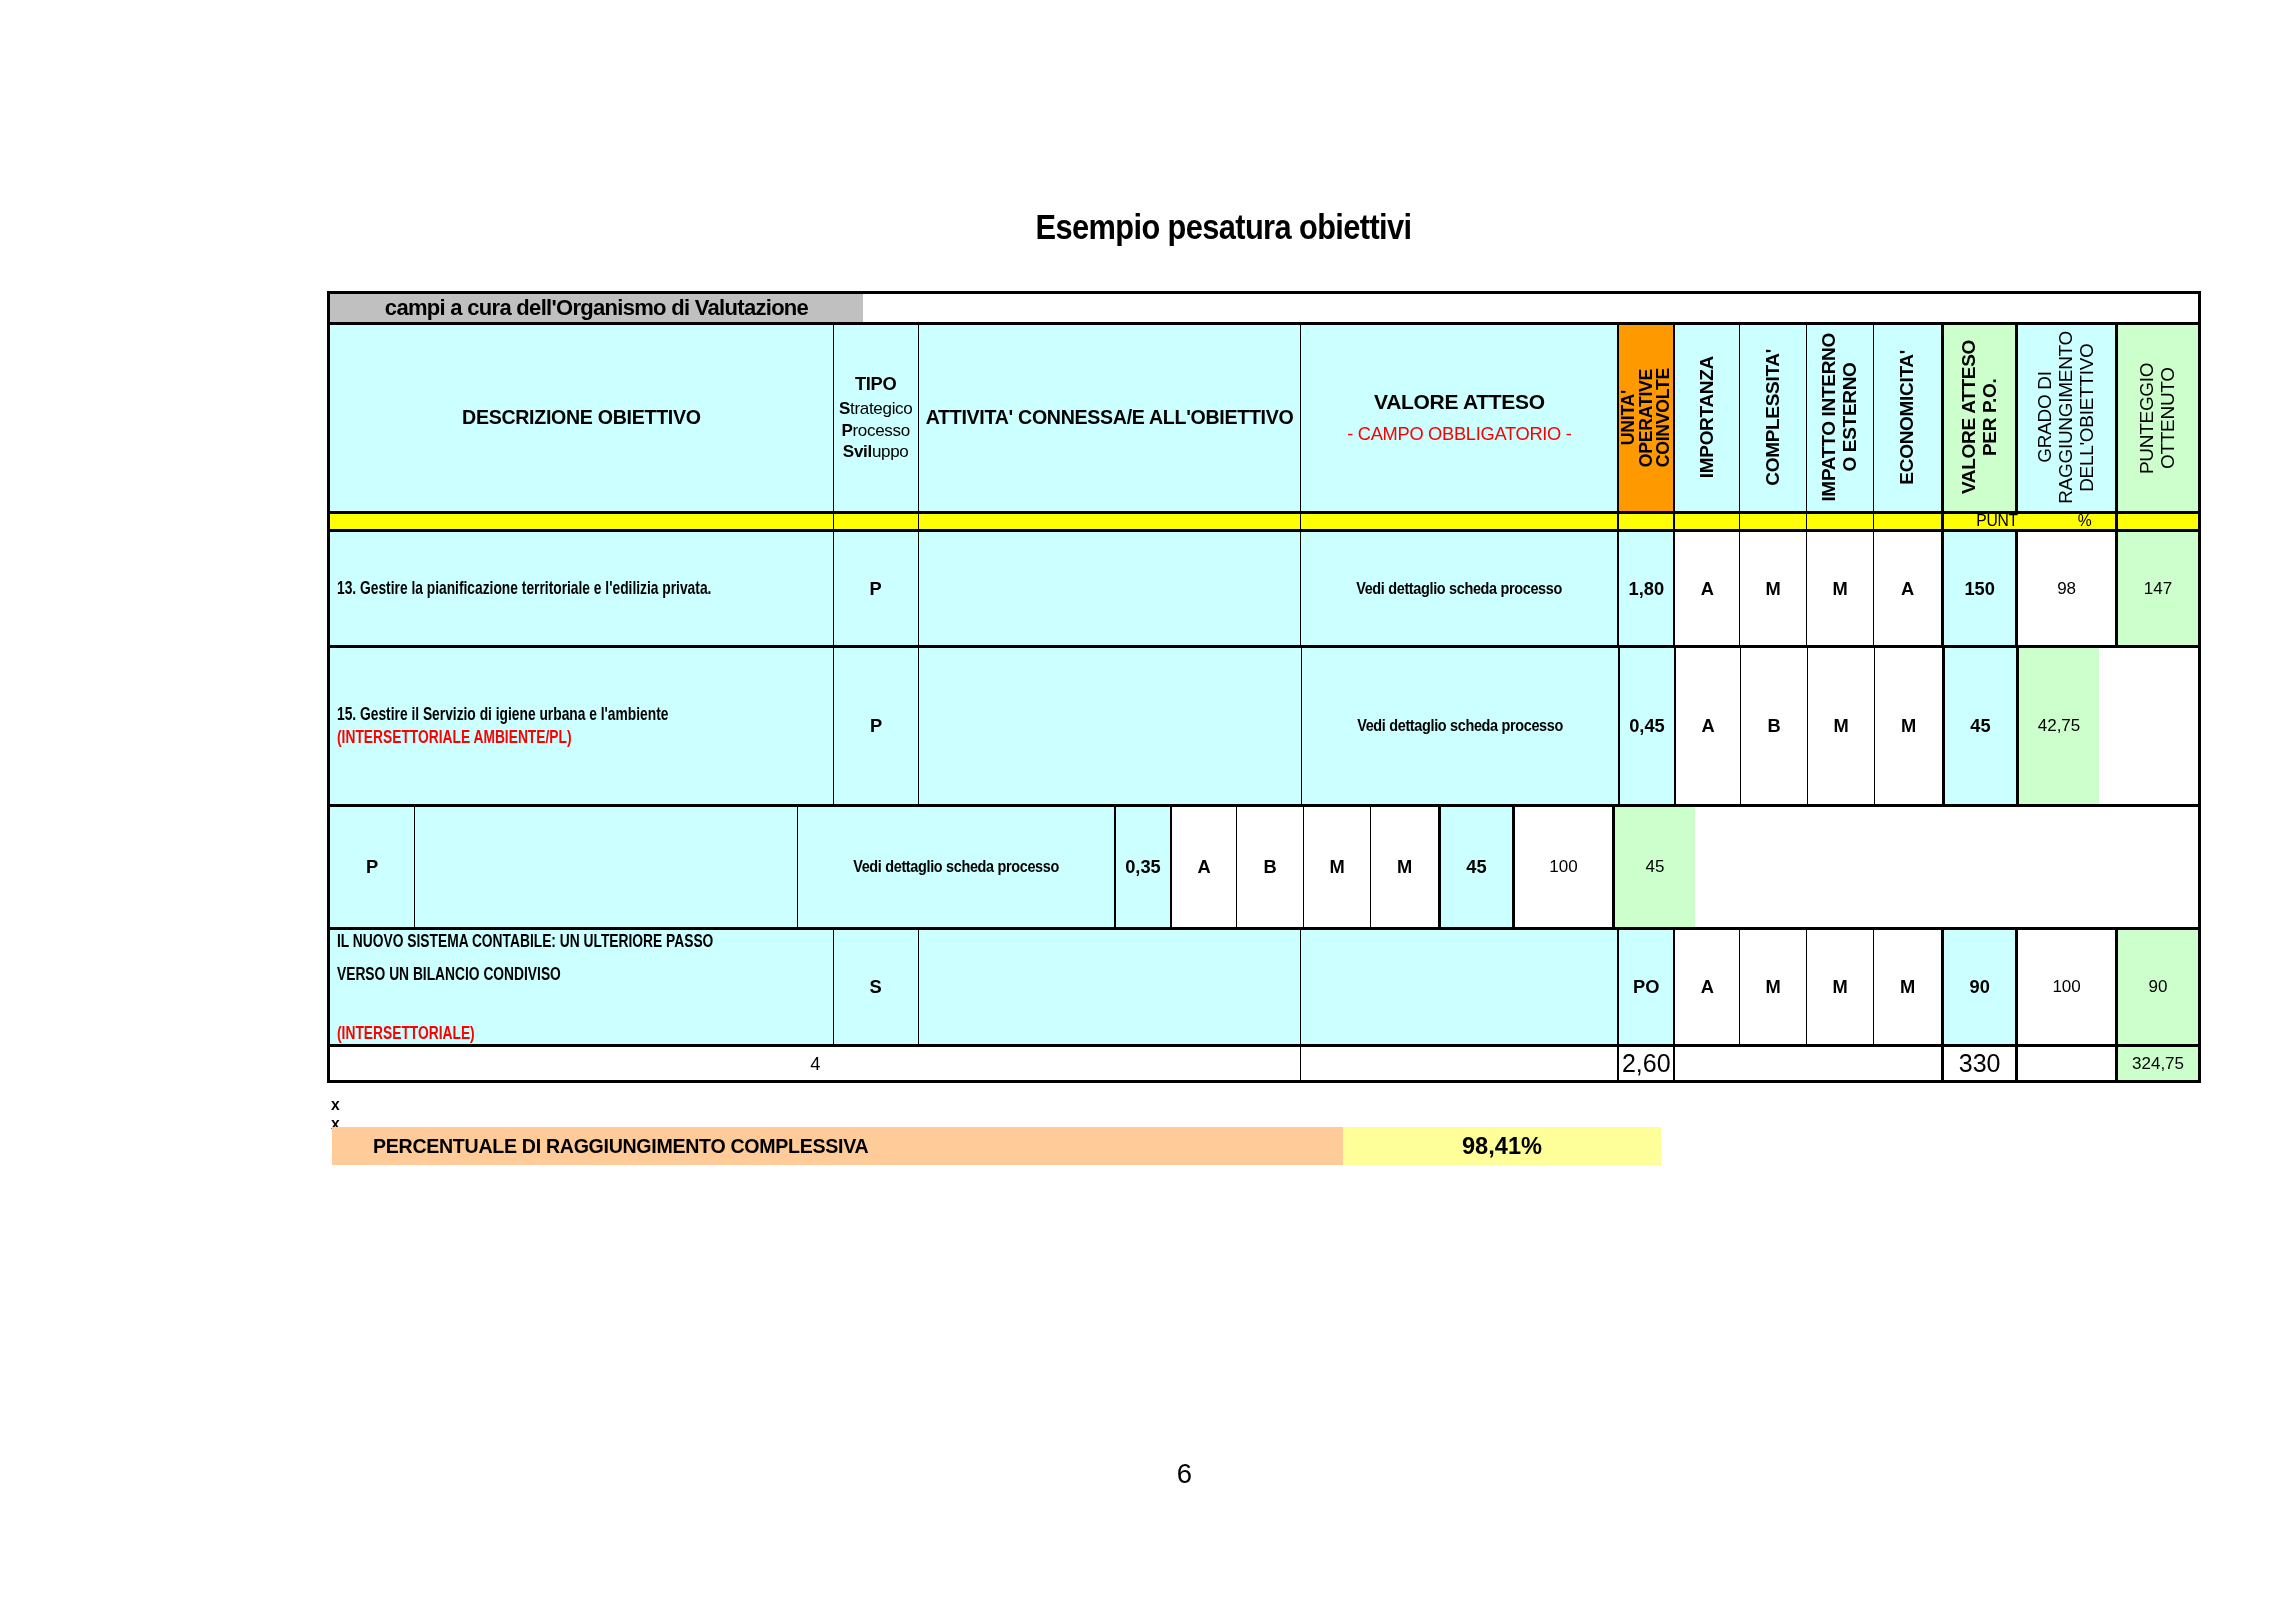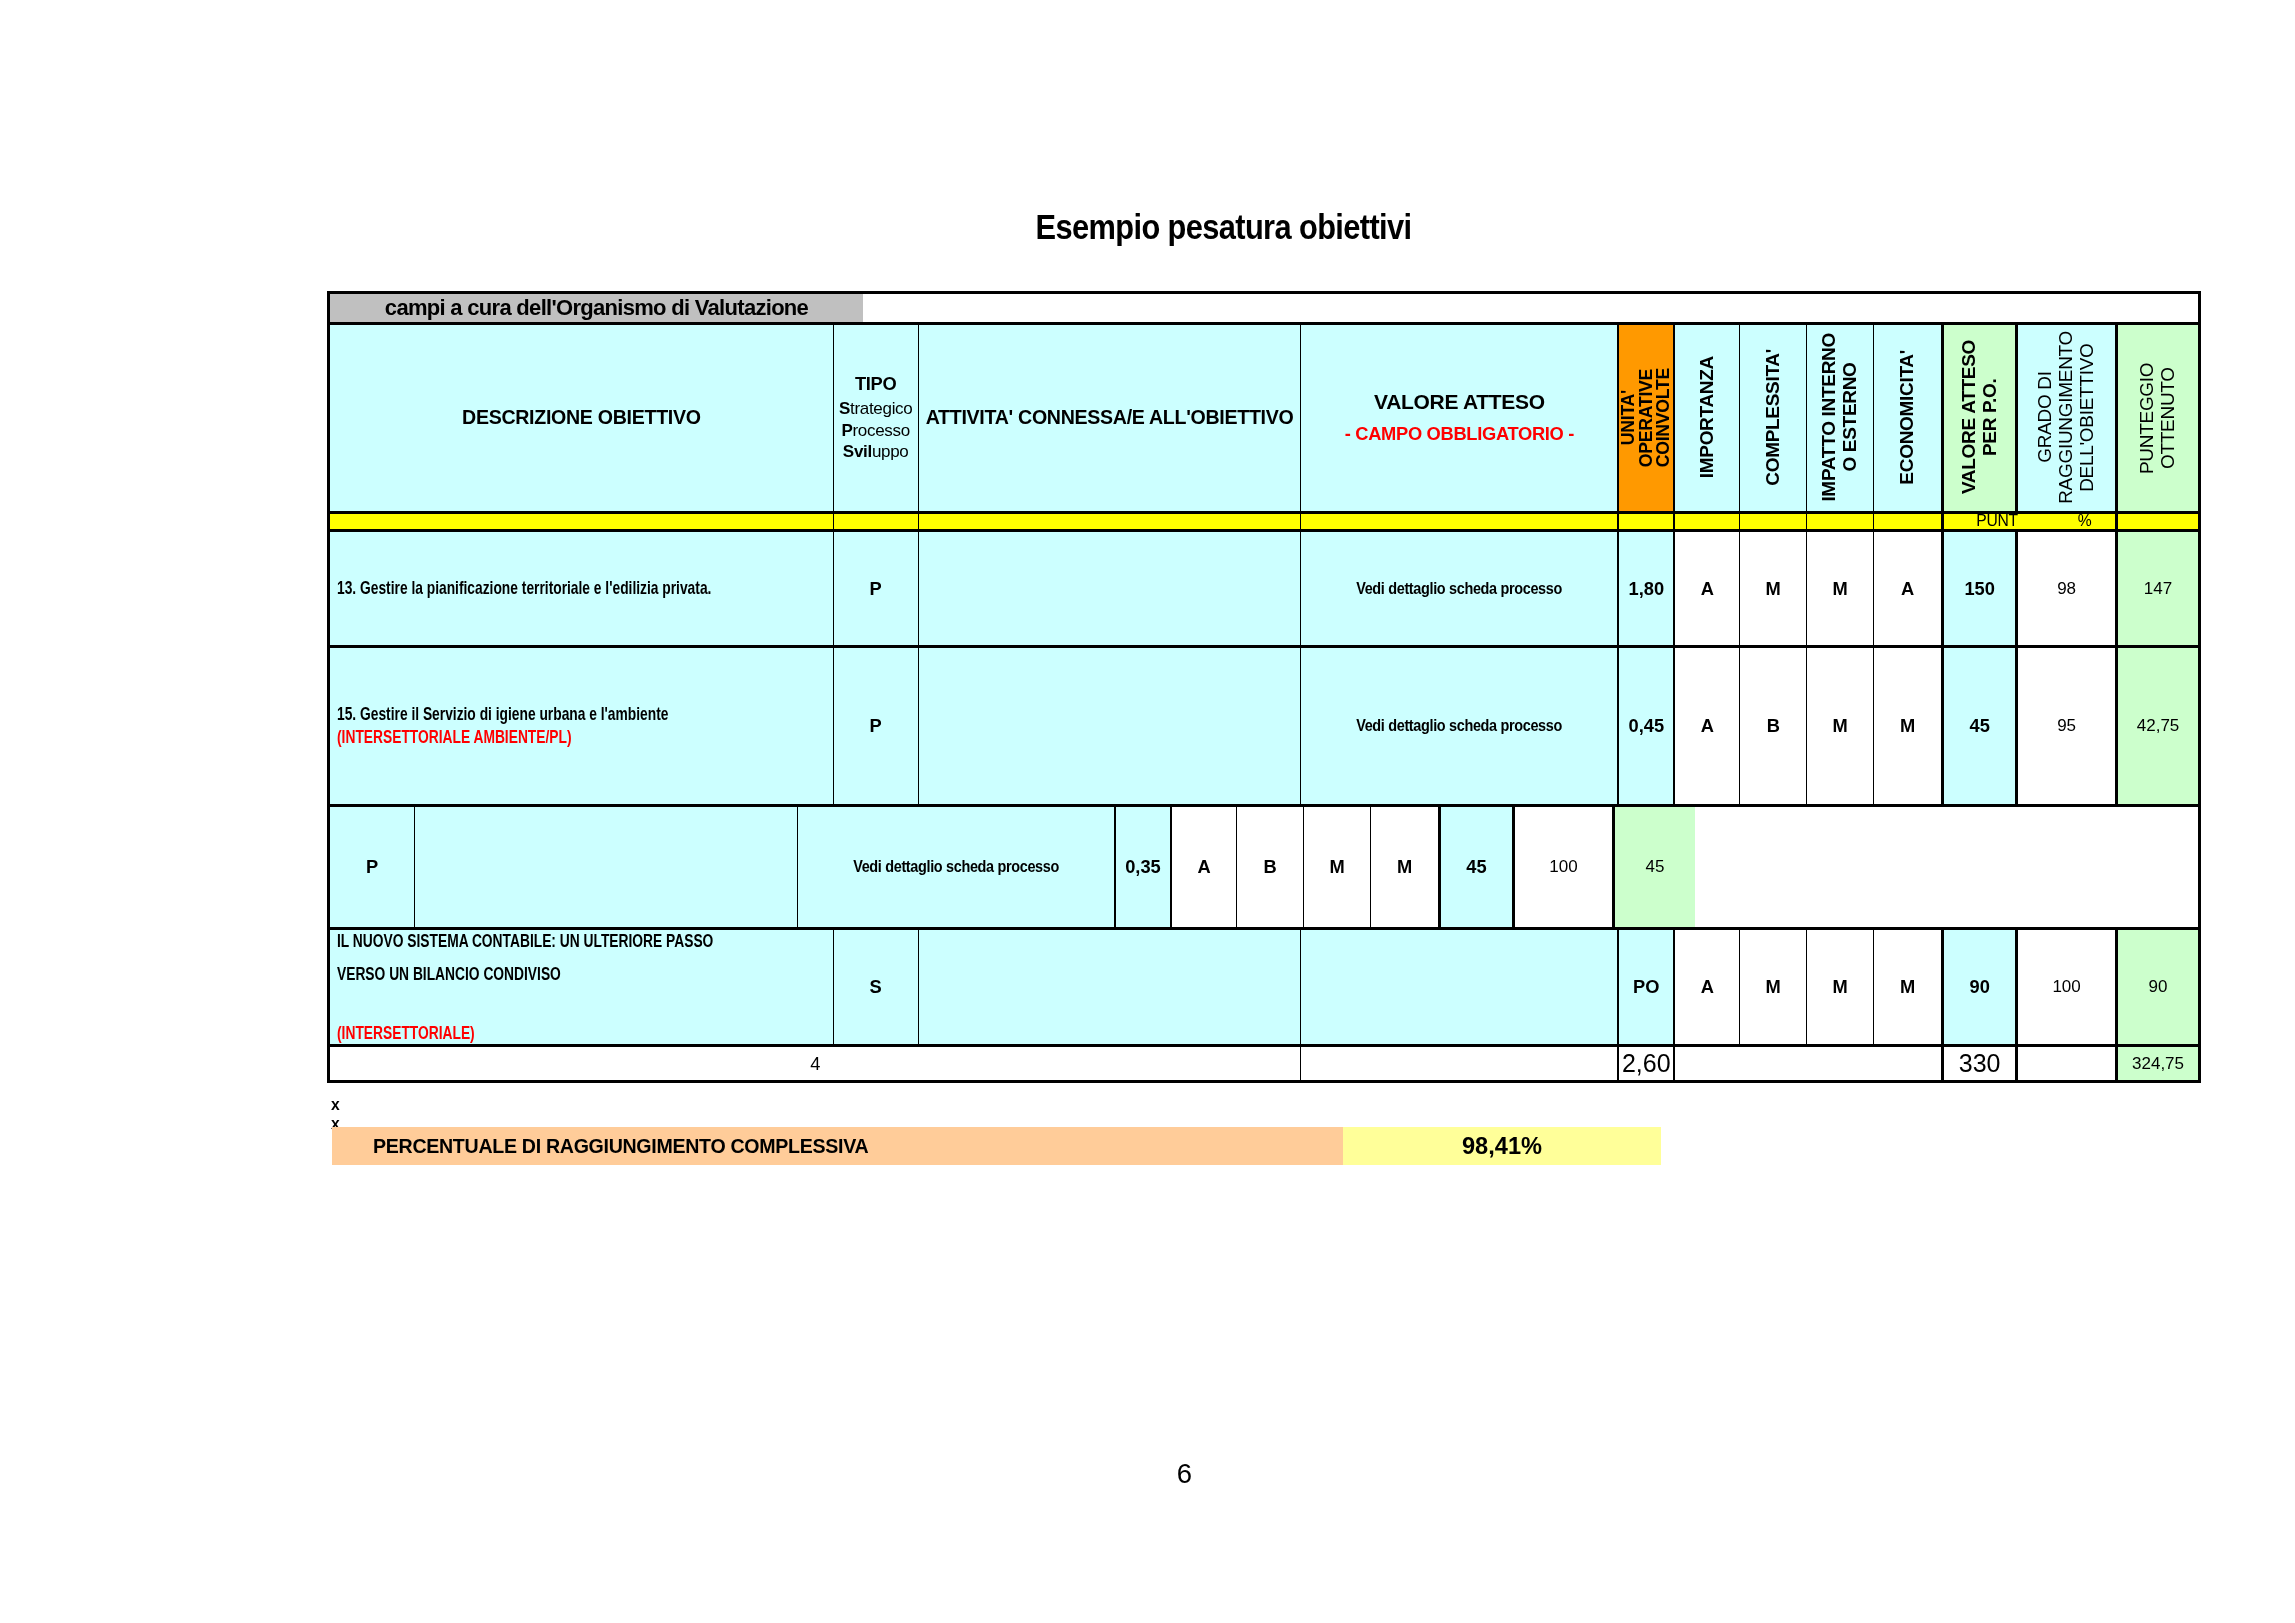--- a/index.html
+++ b/index.html
@@ -48,21 +48,21 @@
   .bg-white{background:#ffffff;} .bg-peach{background:#FFCC99;}
   
   .band-label{font-size:22px;font-weight:bold;letter-spacing:-0.7px;white-space:nowrap;}
   .band-left-inner{width:504px;text-align:center;}
   
   .hdr{font-weight:bold;font-size:19.6px;letter-spacing:-0.3px;text-align:center;}
   .tipo-block{text-align:center;font-size:17px;line-height:1.25;letter-spacing:-0.3px;}
   .tipo-title{font-weight:bold;font-size:18.3px;margin-bottom:2.6px;}
   .valore-block{text-align:center;}
   .valore-main{font-weight:bold;font-size:21px;letter-spacing:-0.3px;}
-  .valore-sub{font-weight:bold;font-size:18.3px;color:#FF0000;letter-spacing:-0.3px;margin-top:9.2px;}
+  .valore-sub{font-weight:normal;font-size:18.3px;color:#FF0000;letter-spacing:-0.3px;margin-top:9.2px;}
   
   .rot{
     writing-mode:vertical-rl;transform:rotate(180deg);
     white-space:pre-line;text-align:center;
     font-size:19px;font-weight:bold;letter-spacing:-0.3px;line-height:1.1;
   }
   .rot-sm{font-size:17.7px;line-height:1.0;}
   .rot-normal{font-weight:normal;}
   
   .strip-txt{font-size:15.7px;letter-spacing:-0.3px;}
@@ -246,23 +246,20 @@
         </div>
       <div class="cell c-impa bg-white">
           <span class="val-b">M</span>
         </div>
       <div class="cell c-eco bg-white vThick">
           <span class="val-b">M</span>
         </div>
       <div class="cell c-vapo bg-cyan vThick">
           <span class="val-b">45</span>
         </div>
-      <div class="cell c-gra bg-white vThick">
-          <span class="val-n">95</span>
-        </div>
       <div class="cell c-pun bg-green">
           <span class="val-n">42,75</span>
         </div>
     </div>
 
     <div class="trow r-data3">
       <div class="cell c-tipo bg-cyan">
           <span class="val-b">P</span>
         </div>
       <div class="cell c-att bg-cyan">

